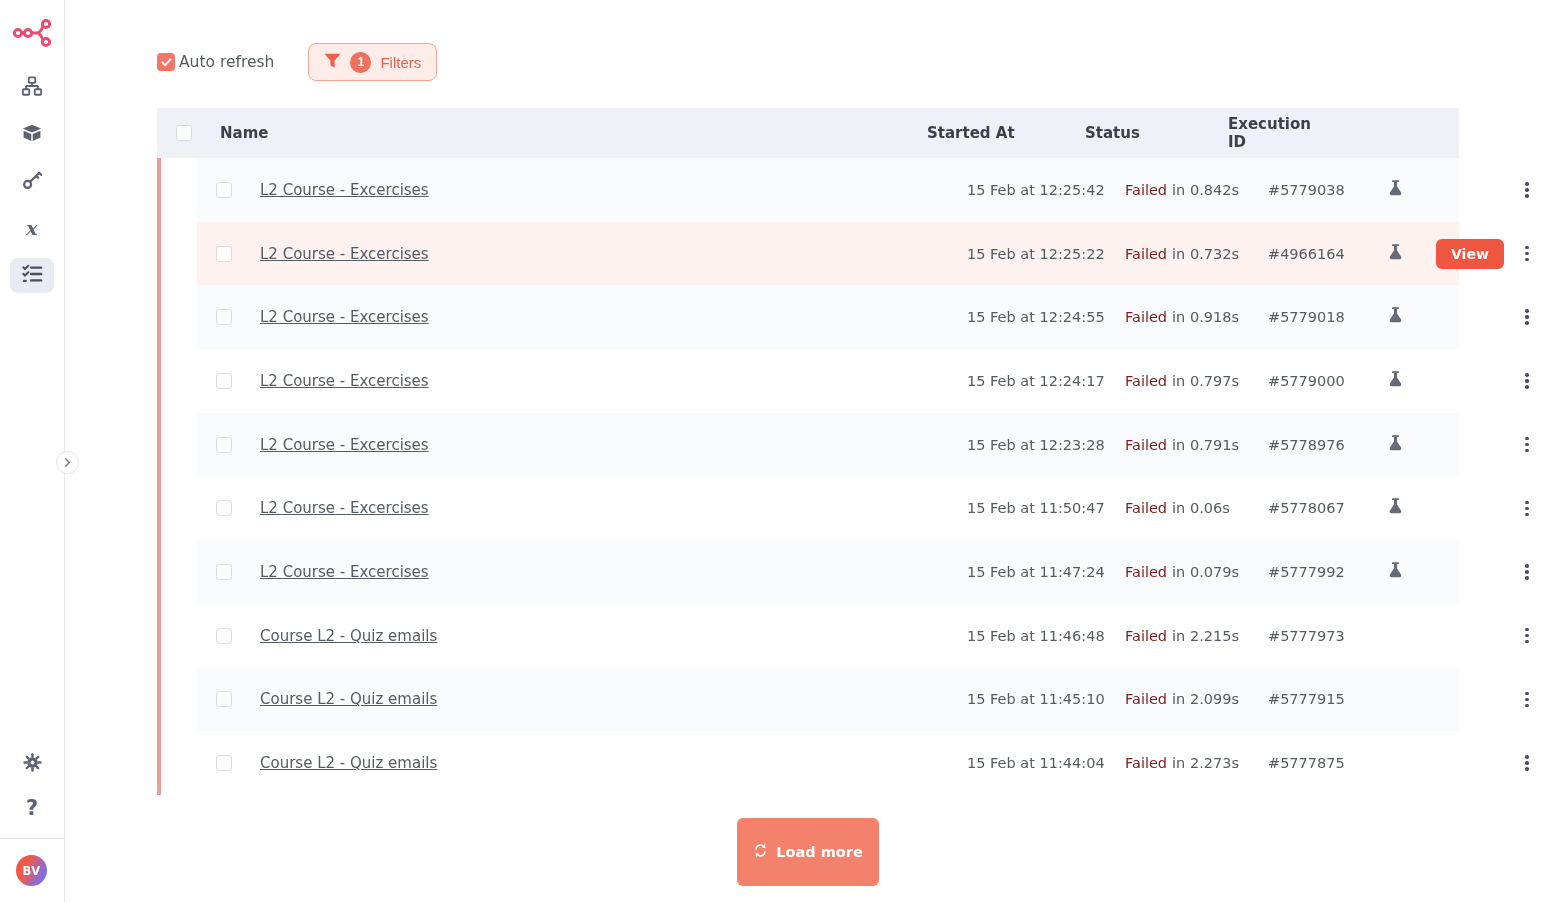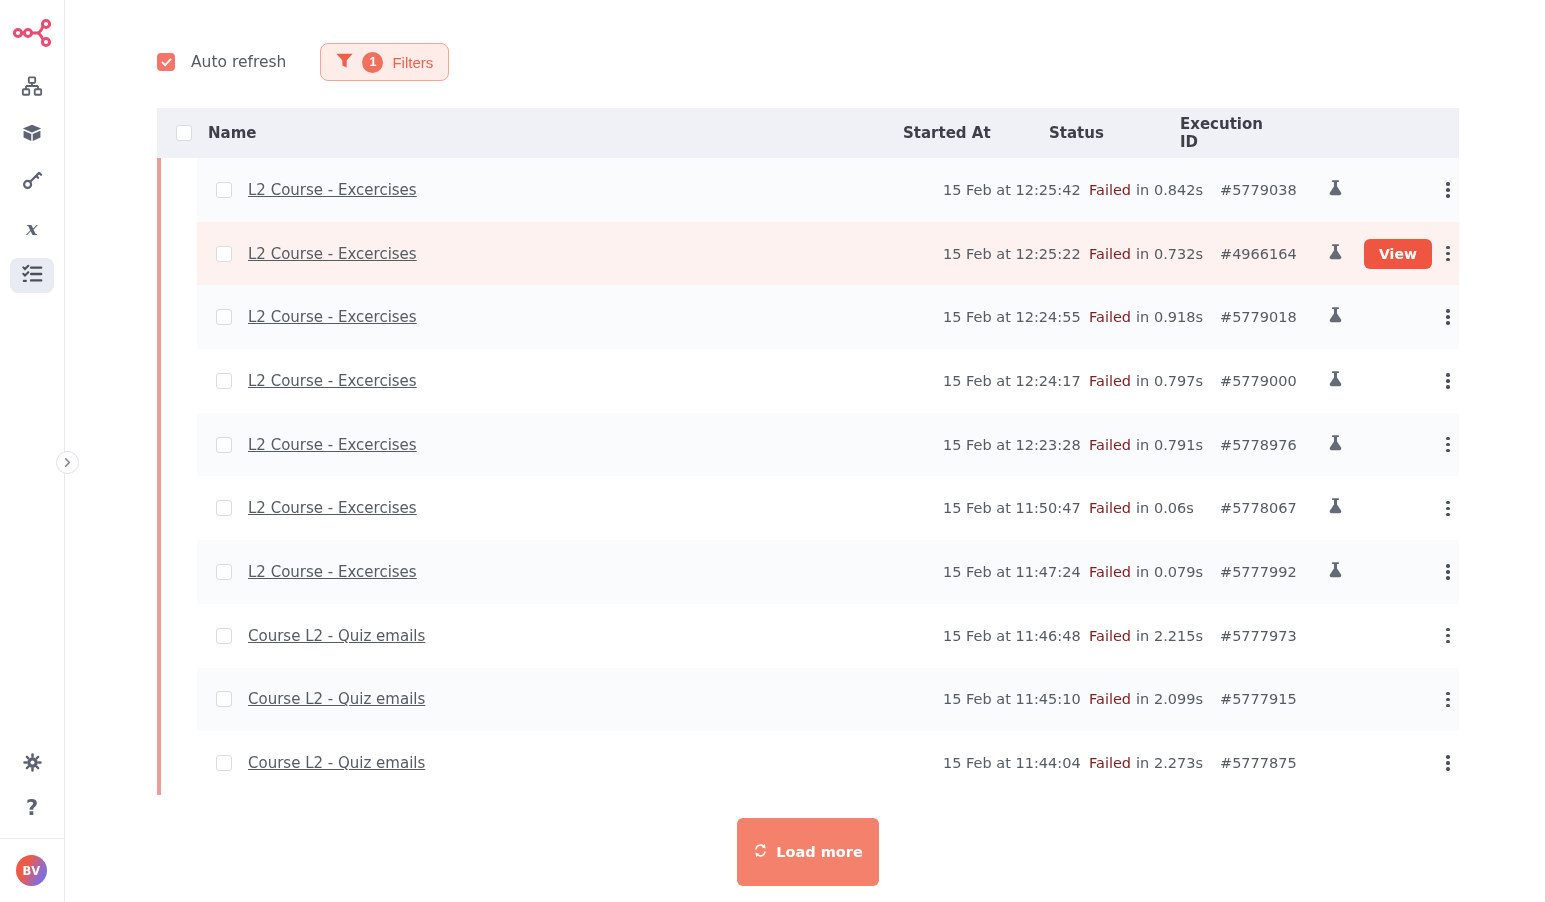--- a/index.html
+++ b/index.html
@@ -33,35 +33,35 @@
             background:linear-gradient(115deg,#ed5a4a 35%,#8c6bd6 75%,#5f7be4 100%);
             color:#fff; font-size:11.5px; font-weight:700; display:flex; align-items:center;
             justify-content:center; cursor:pointer; letter-spacing:.3px; }
 
   
   .main { margin-left:66px; padding:42px 86px 0 91px; }
   .page-header { display:flex; justify-content:space-between; align-items:center; height:40px;
                  margin-bottom:26px; }
   .page-title { font-size:30px; font-weight:400; color:#45474d; margin:0; }
   .header-controls { display:flex; align-items:center; gap:34px; }
-  .auto-refresh { display:flex; align-items:center; gap:16px; cursor:pointer; }
+  .auto-refresh { display:flex; align-items:center; gap:4px; cursor:pointer; }
   .cb-checked { width:18px; height:18px; border-radius:4px; background:#f4766b; display:flex;
                 align-items:center; justify-content:center; }
   .auto-refresh-label { font-size:15.5px; color:#555b63; }
   .filters-button { height:38px; padding:0 15px; background:#fdece8; border:1px solid #f7a592;
                     border-radius:8px; display:flex; align-items:center; gap:9px; cursor:pointer; }
   .filters-badge { width:21px; height:21px; border-radius:50%; background:#f0705e; color:#fff;
                    font-size:12.5px; font-weight:700; display:flex; align-items:center;
                    justify-content:center; }
   .filters-label { color:#ef5f4b; font-weight:400; font-size:15px; }
 
   
   .exec-table { position:relative; width:1302px; }
   .grid-cols { display:grid; grid-template-columns:51px 695px 146px 131px 97px 44px 76px 1fr;
-               align-items:center; }
+               align-items:center;gap:12px; }
   .thead { height:50px; background:#f0f1f6; font-weight:700; font-size:15px; color:#3d4049; }
   .checkbox-cell { padding-left:19px; display:flex; align-items:center; }
   .checkbox { width:16px; height:16px; background:#fff; border:1px solid #d9dce3; border-radius:3px;
               cursor:pointer; flex:none; }
   .tbody { position:relative;padding-left:40px; }
   .red-bar { position:absolute; left:0; top:0; width:4px; height:100%; background:#eb9d99; z-index:2; }
   .row { height:63.7px; font-size:14.5px; background:#fff; }
   .row:nth-child(even) { background:#fafbfd; }
   .row.highlighted { background:#fdf2f0 !important; }
   .name-link { color:#555b63; text-decoration:underline; font-size:15px; cursor:pointer; }

